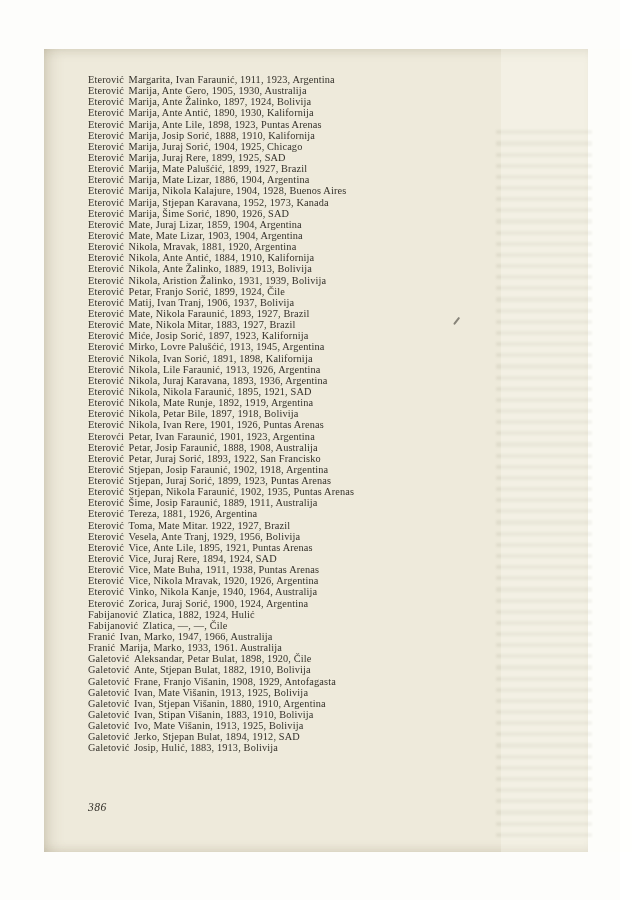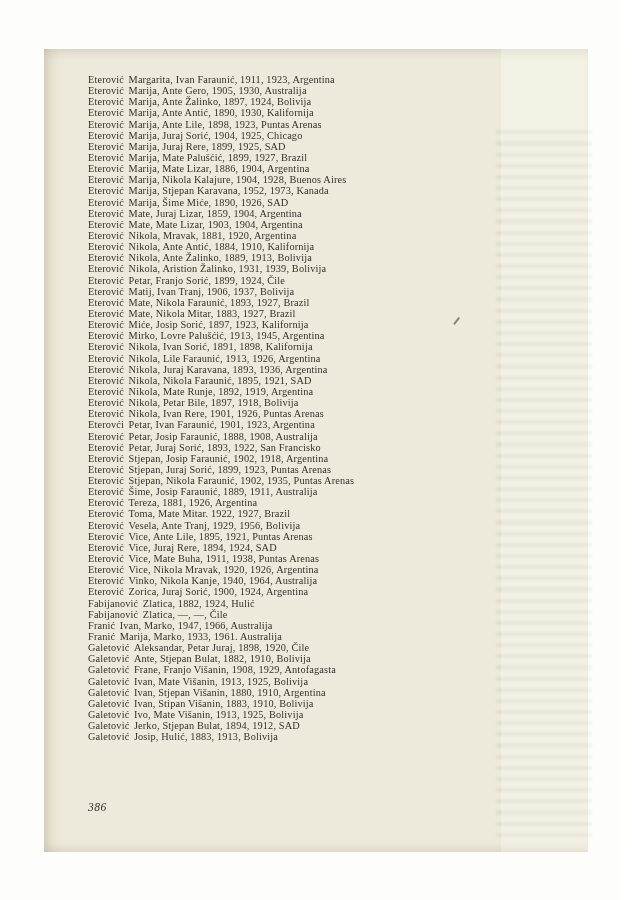--- a/index.html
+++ b/index.html
@@ -111,20 +111,23 @@
   </div>
 
   <div class="entry-row">
     <span class="entry-surname">Eterović</span><span class="entry-details">Marija, Ante Antić, 1890, 1930, Kalifornija</span>
   </div>
 
   <div class="entry-row">
     <span class="entry-surname">Eterović</span><span class="entry-details">Marija, Ante Lile, 1898, 1923, Puntas Arenas</span>
   </div>
 
+  <div class="entry-row">
+    <span class="entry-surname">Eterović</span><span class="entry-details">Marija, Josip Sorić, 1888, 1910, Kalifornija</span>
+  </div>
 
   <div class="entry-row">
     <span class="entry-surname">Eterović</span><span class="entry-details">Marija, Juraj Sorić, 1904, 1925, Chicago</span>
   </div>
 
   <div class="entry-row">
     <span class="entry-surname">Eterović</span><span class="entry-details">Marija, Juraj Rere, 1899, 1925, SAD</span>
   </div>
 
   <div class="entry-row">
@@ -137,21 +140,21 @@
 
   <div class="entry-row">
     <span class="entry-surname">Eterović</span><span class="entry-details">Marija, Nikola Kalajure, 1904, 1928, Buenos Aires</span>
   </div>
 
   <div class="entry-row">
     <span class="entry-surname">Eterović</span><span class="entry-details">Marija, Stjepan Karavana, 1952, 1973, Kanada</span>
   </div>
 
   <div class="entry-row">
-    <span class="entry-surname">Eterović</span><span class="entry-details">Marija, Šime Miće, 1890, 1926, SAD</span>
+    <span class="entry-surname">Eterović</span><span class="entry-details">Marija, Šime Sorić, 1890, 1926, SAD</span>
   </div>
 
   <div class="entry-row">
     <span class="entry-surname">Eterović</span><span class="entry-details">Mate, Juraj Lizar, 1859, 1904, Argentina</span>
   </div>
 
   <div class="entry-row">
     <span class="entry-surname">Eterović</span><span class="entry-details">Mate, Mate Lizar, 1903, 1904, Argentina</span>
   </div>
 
@@ -298,21 +301,21 @@
 
   <div class="entry-row">
     <span class="entry-surname">Franić</span><span class="entry-details">Ivan, Marko, 1947, 1966, Australija</span>
   </div>
 
   <div class="entry-row">
     <span class="entry-surname">Franić</span><span class="entry-details">Marija, Marko, 1933, 1961. Australija</span>
   </div>
 
   <div class="entry-row">
-    <span class="entry-surname">Galetović</span><span class="entry-details">Aleksandar, Petar Juraj, 1898, 1920, Čile</span>
+    <span class="entry-surname">Galetović</span><span class="entry-details">Aleksandar, Petar Bulat, 1898, 1920, Čile</span>
   </div>
 
   <div class="entry-row">
     <span class="entry-surname">Galetović</span><span class="entry-details">Ante, Stjepan Bulat, 1882, 1910, Bolivija</span>
   </div>
 
   <div class="entry-row">
     <span class="entry-surname">Galetović</span><span class="entry-details">Frane, Franjo Višanin, 1908, 1929, Antofagasta</span>
   </div>
 

